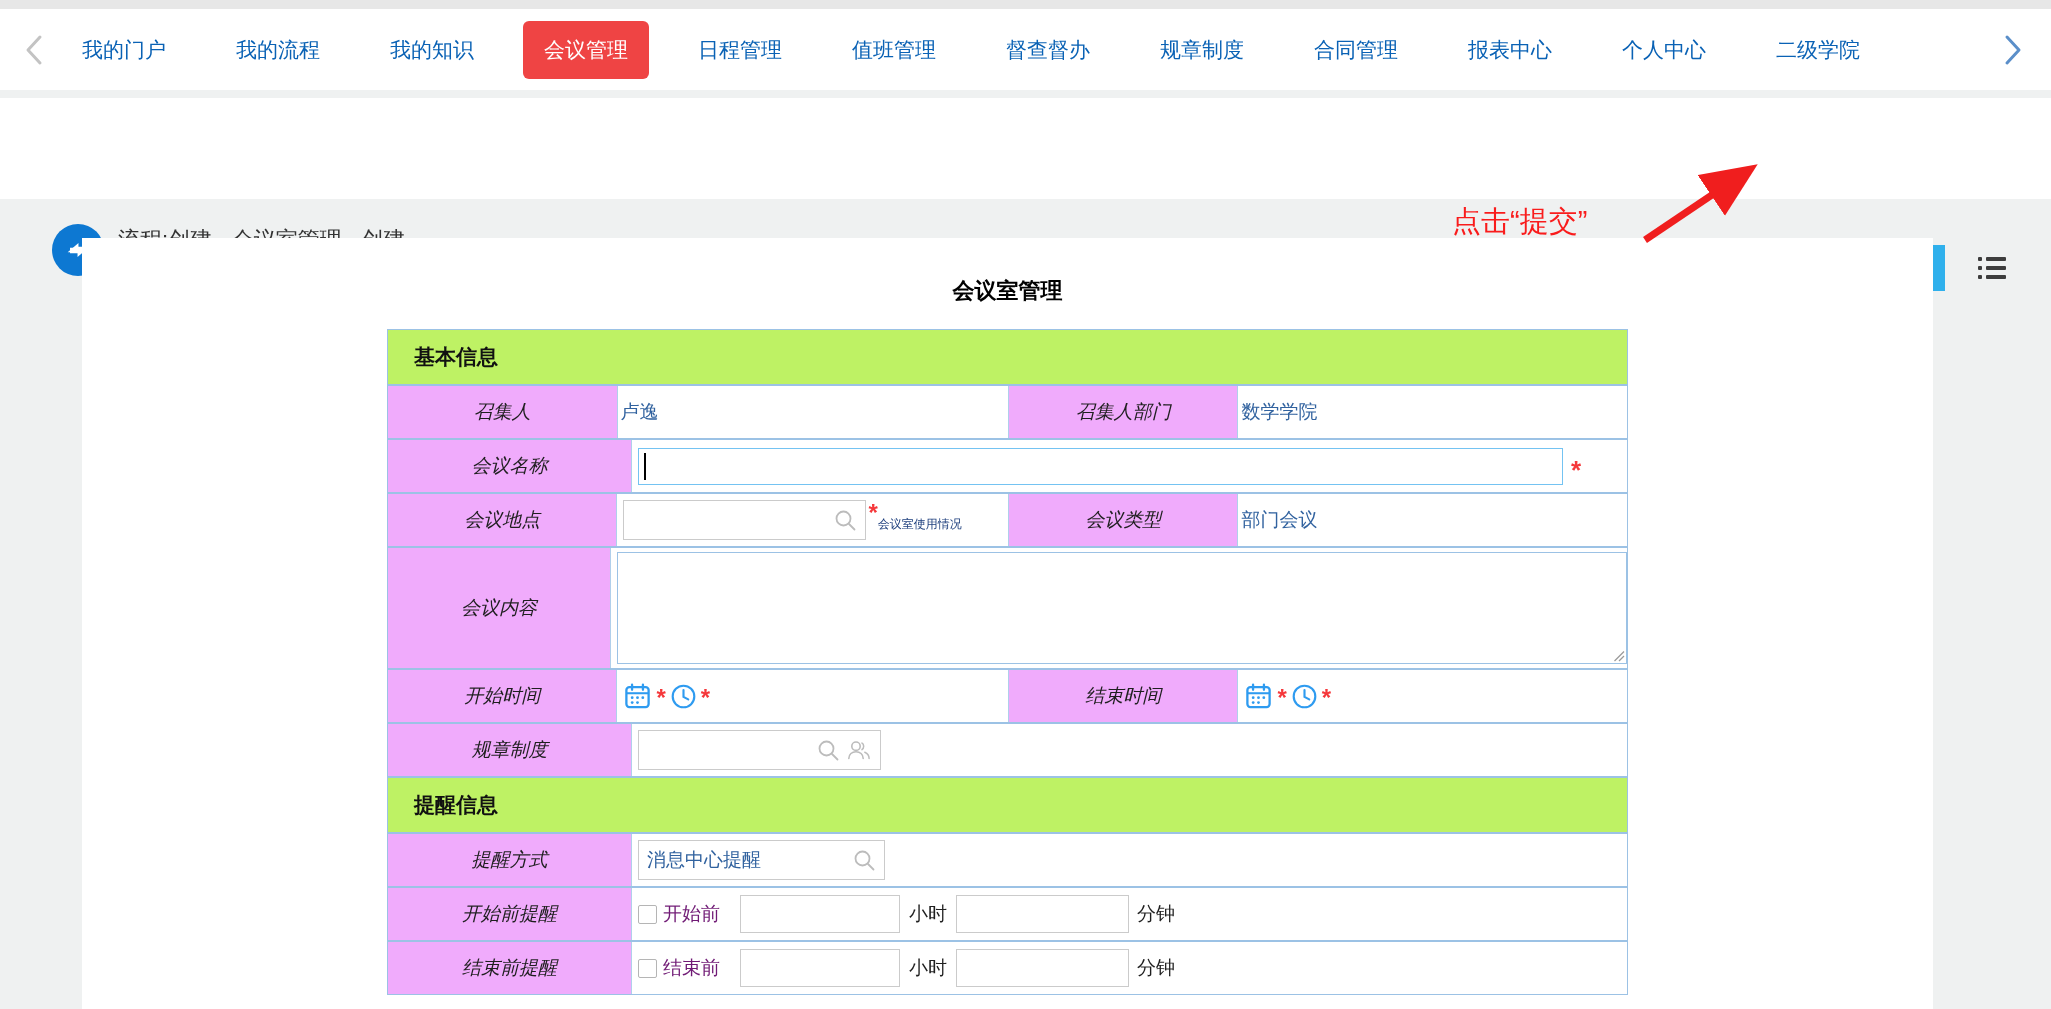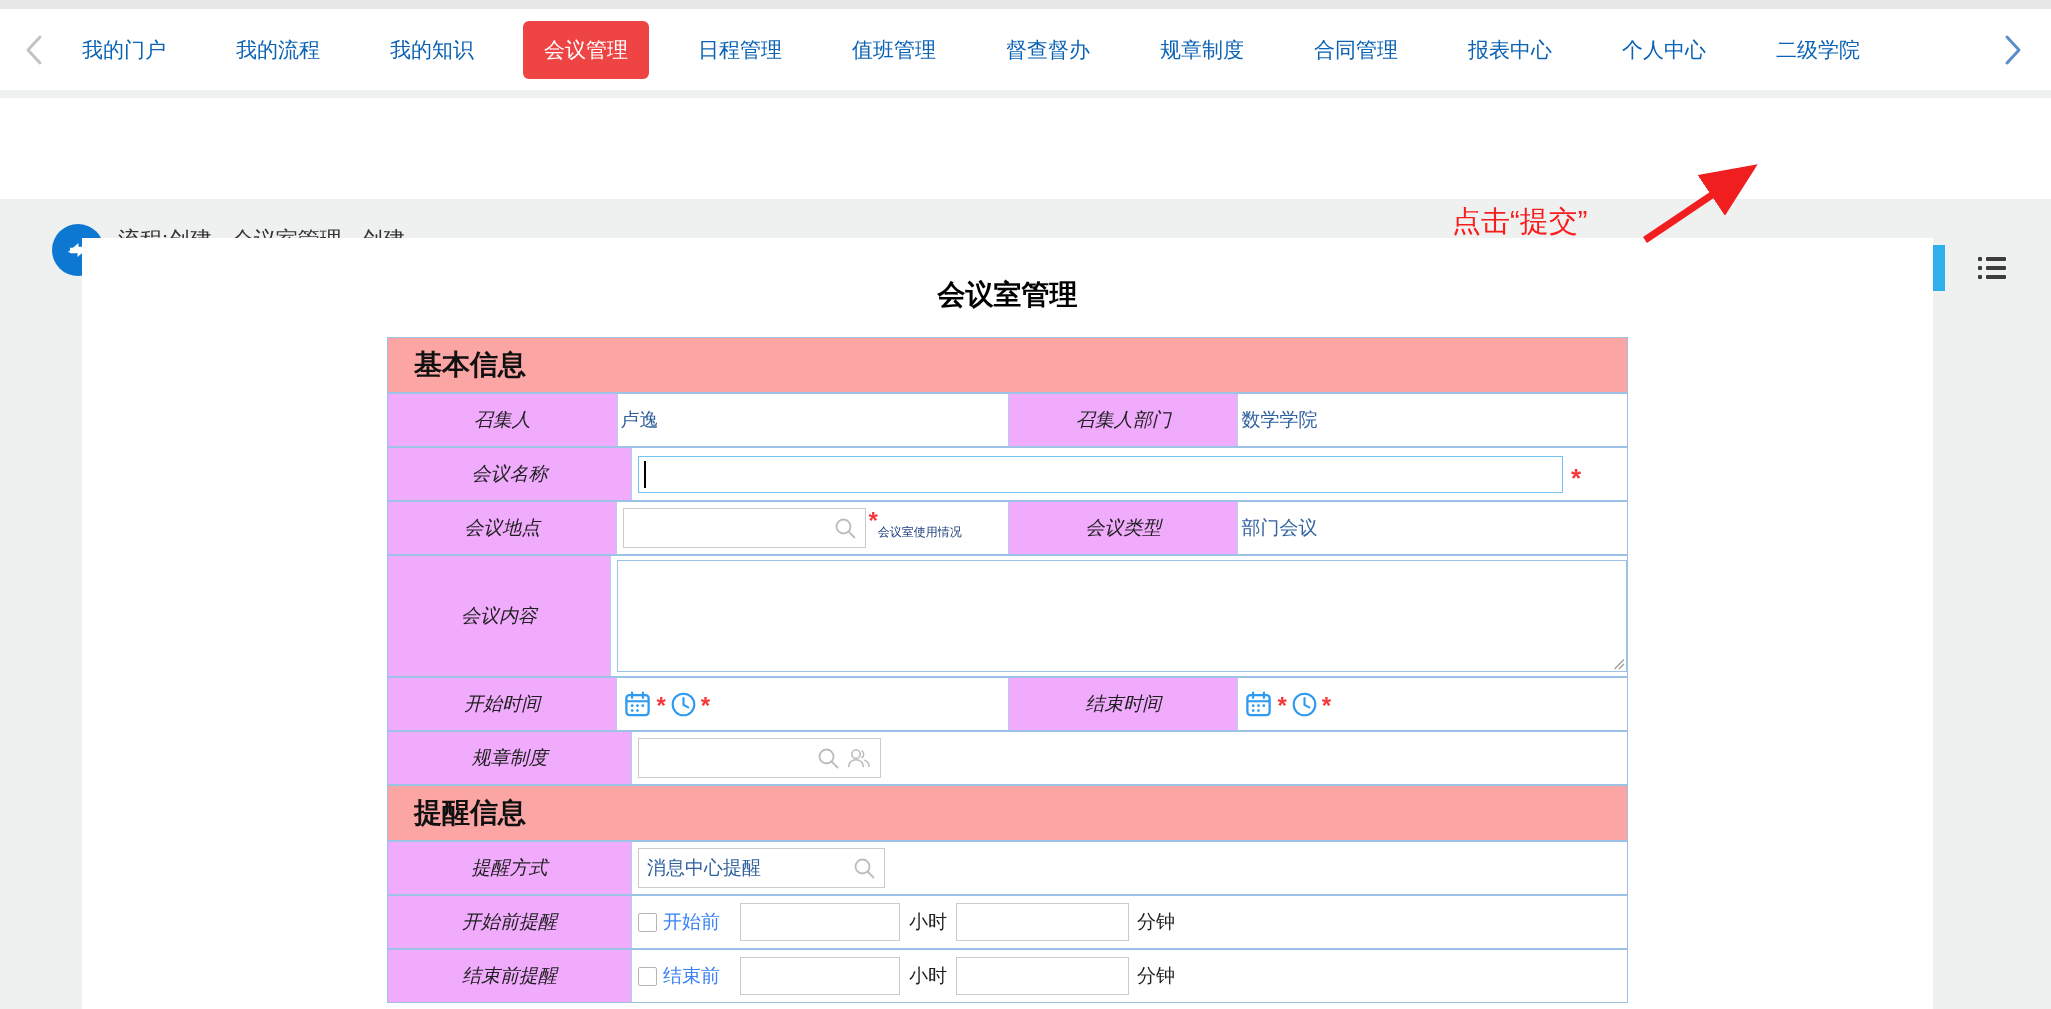--- a/index.html
+++ b/index.html
@@ -25,27 +25,27 @@
   .btn{position:absolute;top:147px;height:46px;background:#2fb0ec;color:#fff;font-size:20px;
        display:flex;align-items:center;justify-content:center;border:none;cursor:pointer;white-space:nowrap;}
   .btn-submit{left:1755px;width:93px;}
   .btn-save{left:1861px;width:84px;}
   .list-icon{position:absolute;left:1976px;top:157px;cursor:pointer;}
   
   .annotation-text{position:absolute;left:1452px;top:202px;font-size:29px;color:#f91c1c;z-index:30;white-space:nowrap;}
   .arrow-svg{position:absolute;left:1597px;top:148px;z-index:30;}
   
   .main-panel{position:absolute;left:82px;top:238px;width:1851px;height:771px;background:#fff;}
-  .form-title{text-align:center;padding-top:38px;font-size:28px;font-weight:bold;color:#000;}
+  .form-title{text-align:center;padding-top:38px;font-size:22px;font-weight:bold;color:#000;}
   .form-table{width:1239px;margin:23px auto 0;border:1px solid #9cc2e5;}
   .trow{display:flex;align-items:stretch;}
   .trow + .trow{border-top:2px solid #9cc2e5;}
   .h54{height:54px;} .h52{height:52px;} .h120{height:120px;}
-  .sec-text{display:flex;align-items:center;padding-left:26px;font-size:28px;font-weight:bold;color:#111;
-            background:#fca5a5;width:100%;}
+  .sec-text{display:flex;align-items:center;padding-left:26px;font-size:21px;font-weight:bold;color:#111;
+            background:#bef264;width:100%;}
   .cell{box-sizing:border-box;display:flex;align-items:center;}
   .lbl{width:244px;background:#f0abfc;justify-content:center;font-size:19px;color:#1f1f1f;
        border-right:1px solid #b0cfeb;text-align:center;font-style:italic;}
   .val{background:#fff;font-size:19px;color:#31629f;}
   .val.w1{width:416px;border-right:1px solid #b0cfeb;}
   .val.w2{width:413px;}
   .val.span{flex:1;}
   .pl11{padding-left:3px;} .pl6{padding-left:6px;}
   .name-input{box-sizing:border-box;width:925px;height:37px;border:1px solid #74c3f2;background:#fff;
               display:flex;align-items:center;}
@@ -58,21 +58,21 @@
   .star{color:#f5383b;font-size:24px;font-weight:bold;margin:0 4px;position:relative;top:2px;line-height:1;}
   .star.big{font-size:26px;top:4px;margin-left:8px;}
   .star.sup{top:-7px;margin-left:2px;margin-right:0;}
   .hint{color:#1e3f7d;font-size:12px;position:relative;top:4px;}
   .content-area{box-sizing:border-box;width:1010px;height:112px;border:1px solid #9cc2e5;background:#fff;
                 position:relative;align-self:center;}
   .resize-corner{position:absolute;right:1px;bottom:1px;}
   .ticon{display:flex;align-items:center;}
   .checkbox{box-sizing:border-box;width:19px;height:19px;border:1px solid #b5b5b5;background:#fff;
             border-radius:2px;margin-right:6px;flex:0 0 auto;cursor:pointer;}
-  .chk-label{color:#3b82f6;margin-right:20px;}
+  .chk-label{color:#701a75;margin-right:20px;}
   .num-input{box-sizing:border-box;height:38px;border:1px solid #cbcbcb;background:#fff;outline:none;
              font-size:19px;color:#31629f;padding:0 6px;font-family:"Liberation Sans","DejaVu Sans",sans-serif;}
   .wi160{width:160px;margin-right:9px;} .wi173{width:173px;margin-right:8px;}
   .unit{color:#1f1f1f;margin-right:9px;}
 </style>
 </head>
 <body>
 
 <div class="top-strip"></div>
 

